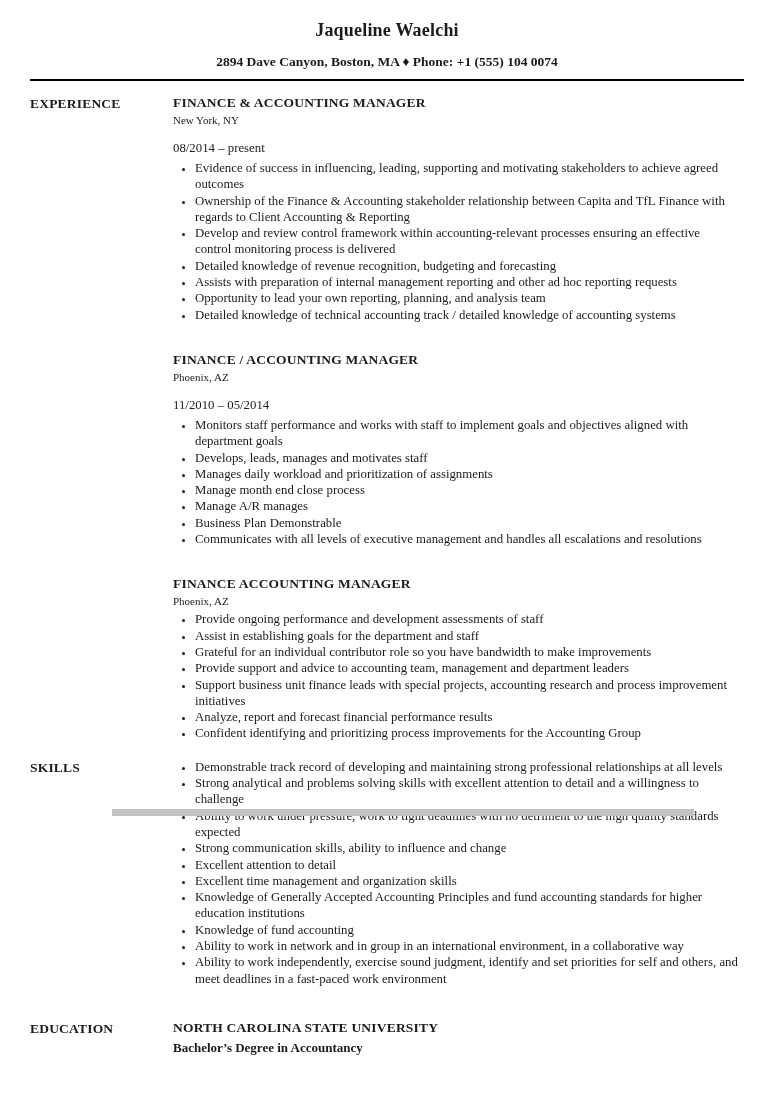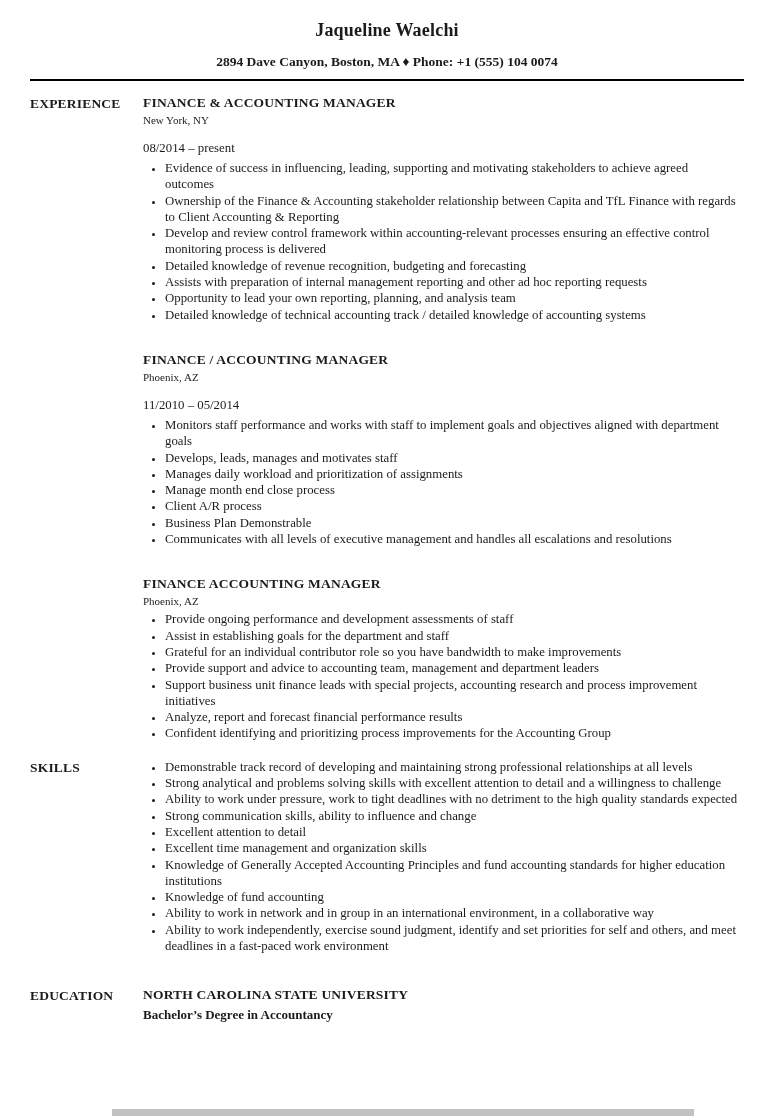--- a/index.html
+++ b/index.html
@@ -4,33 +4,34 @@
 <style>
   html, body { margin:0; padding:0; }
   body {
     width:774px; height:1116px;
     background:#ffffff;
     font-family:"Liberation Serif", serif;
     color:#1b1b1b;
     position:relative;
     overflow:hidden;
   }
-  .page { position:relative; width:774px; height:1116px; }
+  .page { position:relative; width:774px; height:816px; }
 
   
   .header { text-align:center; padding-top:20px; }
   .name { font-size:18px; font-weight:bold; letter-spacing:0.2px; }
   .contact { font-size:13.5px; font-weight:bold; margin-top:13px;text-align:center; }
   .rule { border:none; border-top:2.5px solid #000; margin:9px 30px 0 30px; }
 
   
   .section {
     display:grid;
     grid-template-columns:113px 1fr;
     margin:0 36px 0 30px;
+    gap:30px;
   }
   .section-label {
     font-weight:bold;
     font-size:13.5px;
     letter-spacing:0.2px;
     padding-top:1px;
   }
   .section-experience { margin-top:14px; }
   .section-education  { margin-top:33px; }
   .section-skills     { margin-top:17px; }
@@ -96,21 +97,21 @@
 
       <div class="job">
         <div class="job-title">FINANCE / ACCOUNTING MANAGER</div>
         <div class="job-location">Phoenix, AZ</div>
         <div class="job-dates">11/2010 – 05/2014</div>
         <ul class="bullets">
           <li>Monitors staff performance and works with staff to implement goals and objectives aligned with department goals</li>
           <li>Develops, leads, manages and motivates staff</li>
           <li>Manages daily workload and prioritization of assignments</li>
           <li>Manage month end close process</li>
-          <li>Client A/R process</li>
+          <li>Manage A/R manages</li>
           <li>Business Plan Demonstrable</li>
           <li>Communicates with all levels of executive management and handles all escalations and resolutions</li>
         </ul>
       </div>
 
       <div class="job">
         <div class="job-title">FINANCE ACCOUNTING MANAGER</div>
         <div class="job-location">Phoenix, AZ</div>
         <ul class="bullets">
           <li>Provide ongoing performance and development assessments of staff</li>

